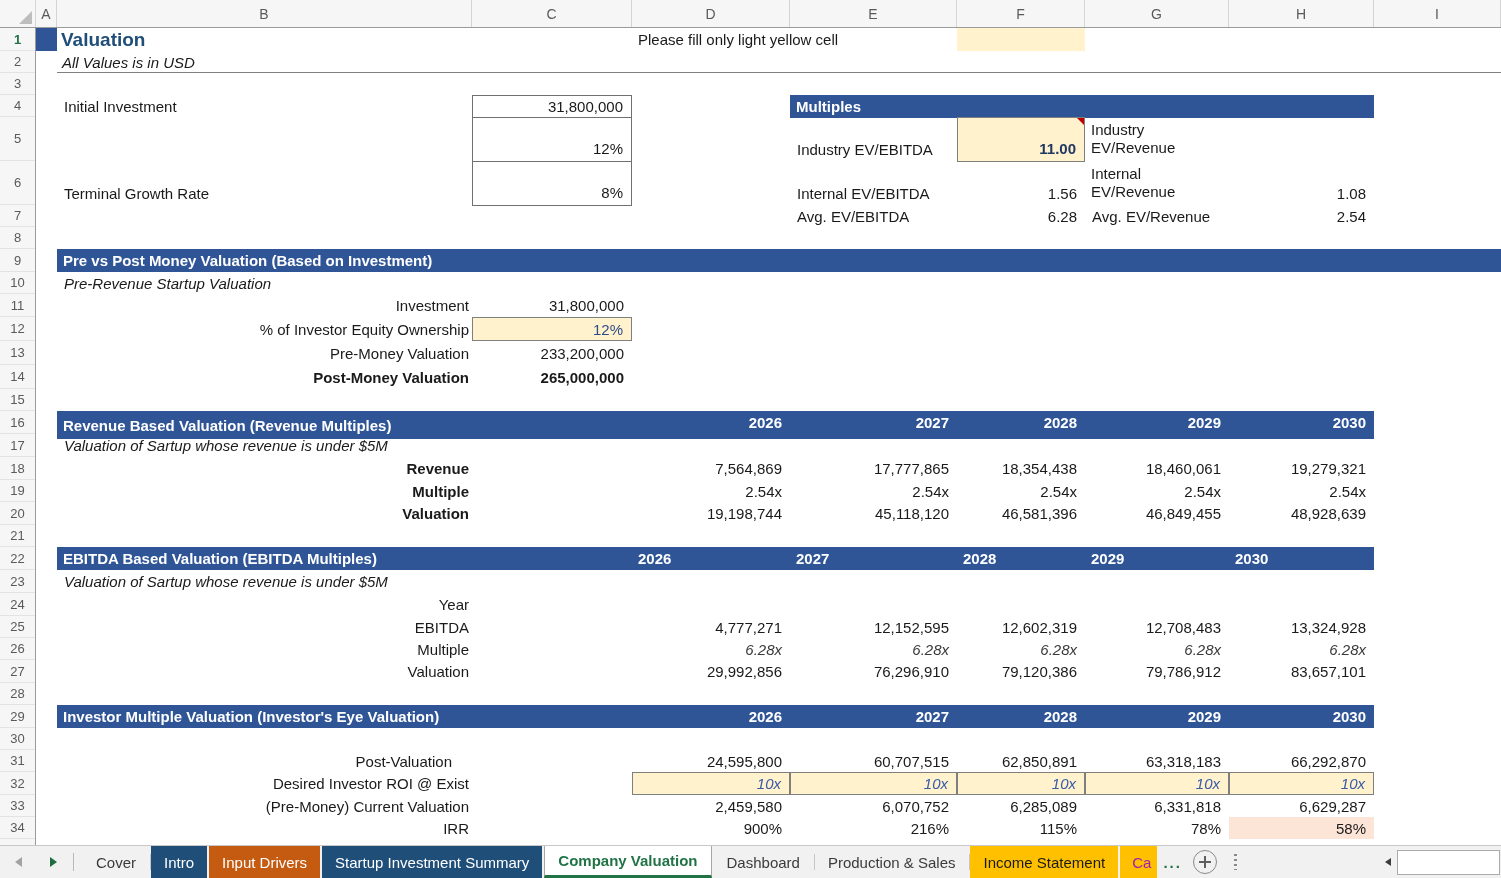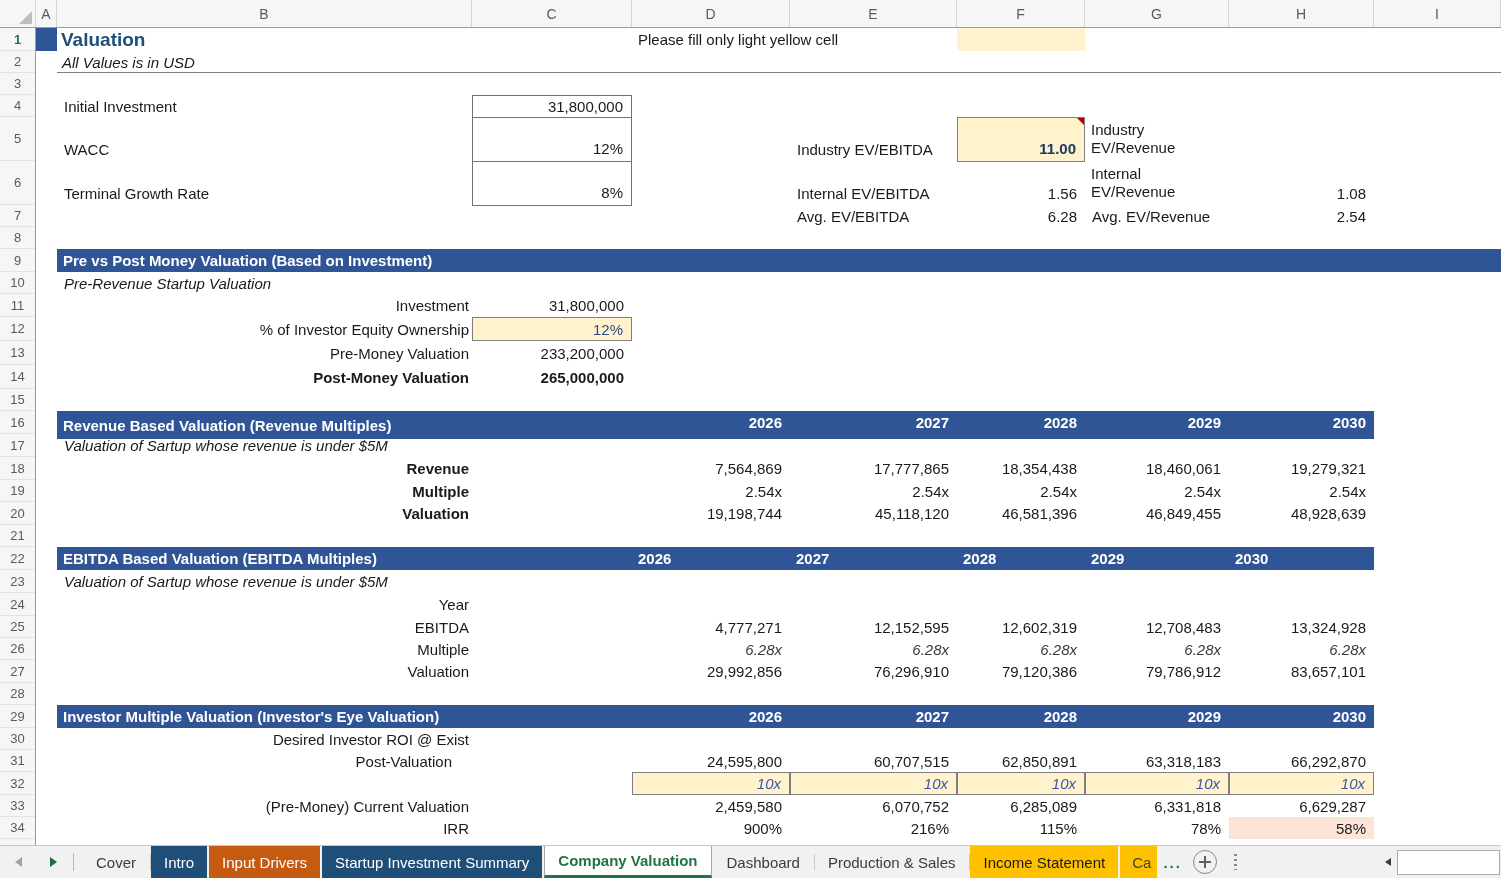--- a/index.html
+++ b/index.html
@@ -58,21 +58,21 @@
   .tabsep{width:1px;background:#b9b9b9;margin:7px 9px 7px 0}
   #tabs{display:flex;align-items:stretch}
   .tab{display:flex;align-items:center;padding:0 13px;margin-right:2px;cursor:pointer;white-space:nowrap}
   .tab-plain{color:#3b3b3b;position:relative}
   .tab-plain::after{content:'';position:absolute;right:-2px;top:8px;bottom:8px;width:1px;background:#c6c6c6}
   .tab-blue{background:#1F4E79;color:#fff}
   .tab-orange{background:#C55A11;color:#fff}
   .tab-yellow{background:#FFC000;color:#1a1a1a}
   .tab-active{background:#fff;color:#217346;font-weight:700;border:1px solid #a6a6a6;
               border-top:none;border-bottom:3px solid #217346}
-  .tab-ca{color:#404040;padding:0 6px 0 12px}
+  .tab-ca{color:#a21caf;padding:0 6px 0 12px}
   .more{display:flex;align-items:center;color:#217346;font-weight:700;letter-spacing:2px;padding:0 4px}
   .addbtn{width:22px;height:22px;border:1px solid #8a8a8a;border-radius:50%;align-self:center;
           margin:0 9px 0 7px;position:relative;cursor:pointer;background:transparent}
   .addbtn::before,.addbtn::after{content:'';position:absolute;background:#5f5f5f}
   .addbtn::before{left:5px;top:10px;width:12px;height:2px}
   .addbtn::after{left:10px;top:5px;width:2px;height:12px}
   .vdots{width:3px;align-self:center;height:16px;margin:0 8px;
          background:repeating-linear-gradient(#8a8a8a 0 2px,transparent 2px 5px)}
   .scrollgrp{margin-left:auto;display:flex;align-items:center;height:100%}
   .scrollarrow{width:18px;height:26px;display:flex;align-items:center;justify-content:center;cursor:pointer}
@@ -142,25 +142,25 @@
       <div class="cell" style="left:0;top:0;width:21px;height:23px;background:#2F5597"></div>
       <div class="cell title" style="left:25px;top:-1px;width:360px;height:25px">Valuation</div>
       <div class="cell lbll" style="left:596px;top:0;width:330px;height:23px;padding-left:6px">Please fill only light yellow cell</div>
       <div class="cell fillY" style="left:921px;top:0;width:128px;height:23px"></div>
 
       <div class="cell it" style="left:26px;top:23px;width:300px;height:22px">All Values is in USD</div>
       <div class="rule"></div>
 
       <div class="cell lbll" style="left:21px;top:67px;width:415px;height:23px">Initial Investment</div>
       <div class="cell wbox val" style="left:436px;top:67px;width:160px;height:23px">31,800,000</div>
-      <div class="cell lbll bot" style="left:21px;top:89px;width:415px;height:45px">WACC</div>
       <div class="cell wbox val bot" style="left:436px;top:89px;width:160px;height:45px">12%</div>
       <div class="cell lbll bot" style="left:21px;top:133px;width:415px;height:45px">Terminal Growth Rate</div>
       <div class="cell wbox val bot" style="left:436px;top:133px;width:160px;height:45px">8%</div>
 
+      <div class="cell banner" style="left:754px;top:67px;width:584px;height:23px">Multiples</div>
       <div class="cell lbll bot" style="left:754px;top:89px;width:167px;height:45px">Industry EV/EBITDA</div>
       <div class="cell box val bot inp" style="left:921px;top:89px;width:128px;height:45px">
         <span>11.00</span>
           <i class="tri"></i>
       </div>
       <div class="cell bot" style="left:1049px;top:89px;width:144px;height:45px">
         <span class="wraptxt">Industry EV/Revenue</span>
       </div>
       <div class="cell lbll bot" style="left:754px;top:133px;width:167px;height:45px">Internal EV/EBITDA</div>
       <div class="cell val bot" style="left:921px;top:133px;width:128px;height:45px">1.56</div>
@@ -250,21 +250,21 @@
       <div class="cell yr val xG" style="top:677px;height:23px">2029</div>
       <div class="cell yr val xH" style="top:677px;height:23px">2030</div>
 
       <div class="cell lblr" style="left:4px;top:722px;width:415px;height:22px">Post-Valuation</div>
       <div class="cell val xD" style="top:722px;height:22px">24,595,800</div>
       <div class="cell val xE" style="top:722px;height:22px">60,707,515</div>
       <div class="cell val xF" style="top:722px;height:22px">62,850,891</div>
       <div class="cell val xG" style="top:722px;height:22px">63,318,183</div>
       <div class="cell val xH" style="top:722px;height:22px">66,292,870</div>
 
-      <div class="cell lblr" style="left:21px;top:700px;width:415px;height:23px">Desired Investor ROI @ Exist</div>
+      <div class="cell lblr" style="left:21px;top:744px;width:415px;height:23px">Desired Investor ROI @ Exist</div>
       <div class="cell box val inpi xD" style="top:744px;height:23px">10x</div>
       <div class="cell box val inpi xE" style="top:744px;height:23px">10x</div>
       <div class="cell box val inpi xF" style="top:744px;height:23px">10x</div>
       <div class="cell box val inpi xG" style="top:744px;height:23px">10x</div>
       <div class="cell box val inpi xH" style="top:744px;height:23px">10x</div>
 
       <div class="cell lblr" style="left:21px;top:767px;width:415px;height:22px">(Pre-Money) Current Valuation</div>
       <div class="cell val xD" style="top:767px;height:22px">2,459,580</div>
       <div class="cell val xE" style="top:767px;height:22px">6,070,752</div>
       <div class="cell val xF" style="top:767px;height:22px">6,285,089</div>

